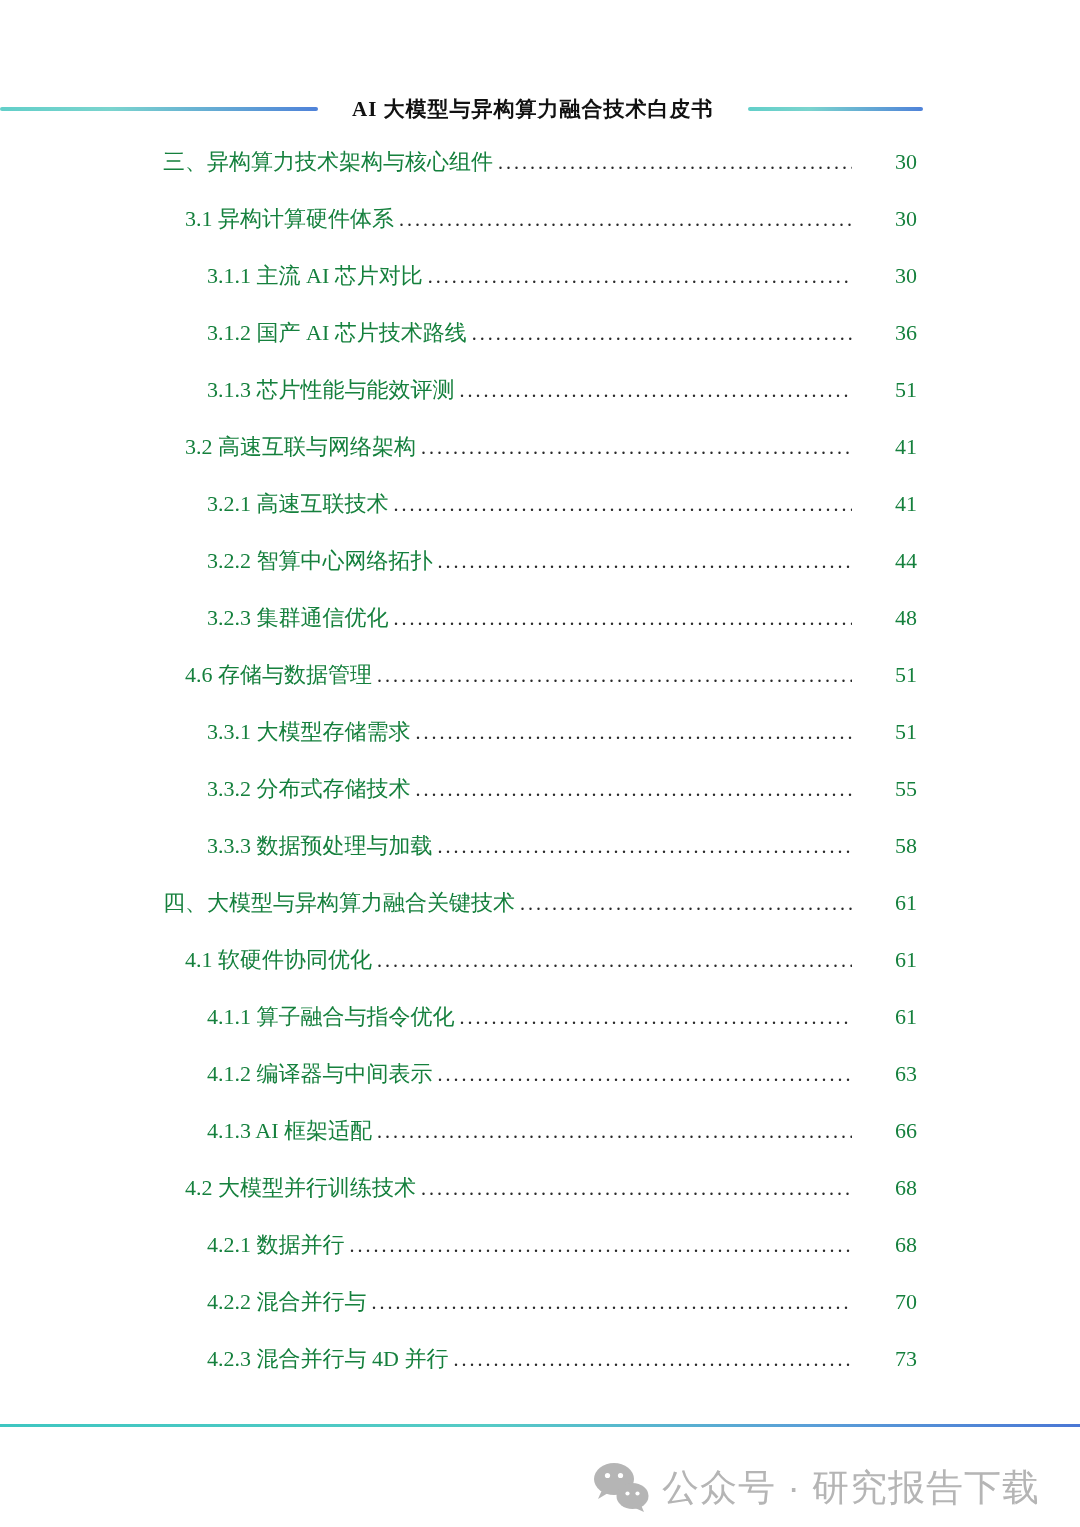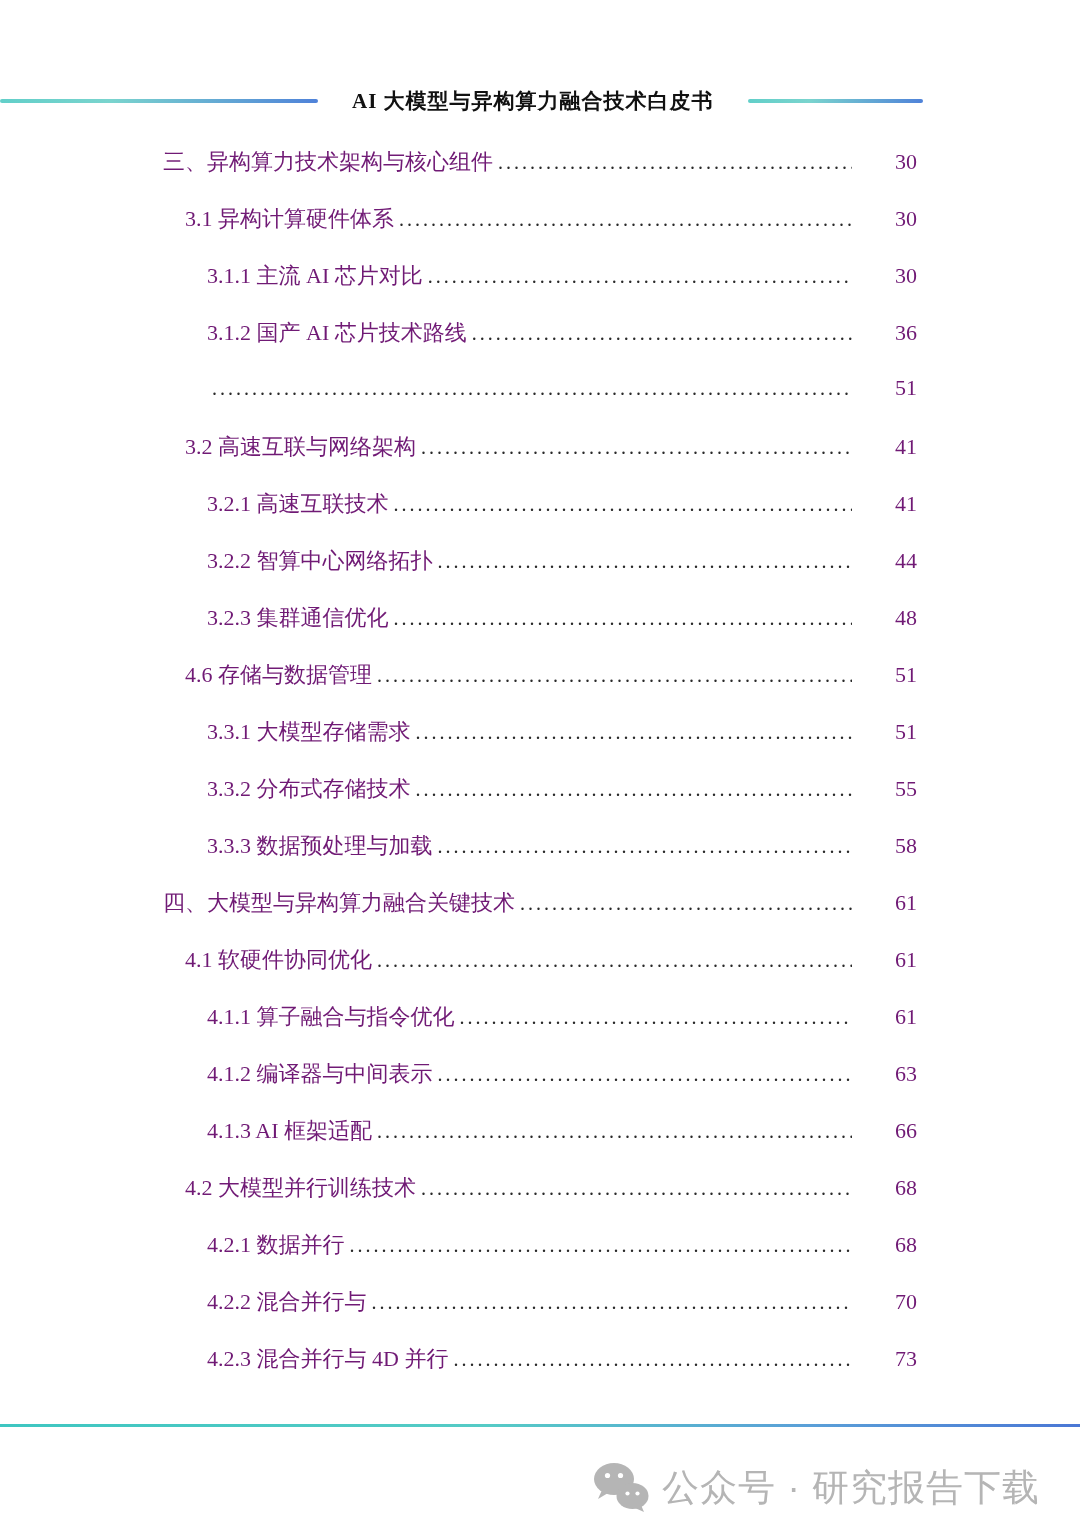--- a/index.html
+++ b/index.html
@@ -8,21 +8,21 @@
     background: #ffffff;
     font-family: "Liberation Serif", "DejaVu Serif", serif;
     position: relative;
     overflow: hidden;
     color: #1c1c1c;
   }
 
   
   .header {
     position: absolute;
-    top: 85px; left: 0;
+    top: 93px; left: 0;
     width: 923px; height: 32px;
     display: flex;
     align-items: center;
     text-align: right;
   }
   .hrule {
     height: 4px;
     border-radius: 2px;
     background: linear-gradient(90deg, #62CFC9 0%, #7AD4CE 35%, #4F82D9 100%);
   }
@@ -43,21 +43,21 @@
     top: 130px;
     left: 163px;
     width: 754px;
   }
   .toc-row {
     display: flex;
     align-items: baseline;
     height: 57px;
     padding-top: 17px;
     font-size: 22px;
-    color: #701a75;
+    color: #15803d;
     cursor: pointer;
   }
   .toc-row.lv2 { padding-left: 22px; }
   .toc-row.lv3 { padding-left: 44px; }
   .toc-label { white-space: nowrap; }
   .toc-dots {
     flex: 1;
     overflow: hidden;
     white-space: nowrap;
     margin: 0 5px 0 5px;
@@ -121,20 +121,21 @@
     <span class="toc-label">3.1.1 主流 AI 芯片对比</span>
     <span class="toc-dots"></span>
     <span class="toc-page">30</span>
   </div>
     <div class="toc-row lv3">
     <span class="toc-label">3.1.2 国产 AI 芯片技术路线</span>
     <span class="toc-dots"></span>
     <span class="toc-page">36</span>
   </div>
     <div class="toc-row lv3">
+    <span class="toc-label">3.1.3 芯片性能与能效评测</span>
     <span class="toc-dots"></span>
     <span class="toc-page">51</span>
   </div>
     <div class="toc-row lv2">
     <span class="toc-label">3.2 高速互联与网络架构</span>
     <span class="toc-dots"></span>
     <span class="toc-page">41</span>
   </div>
     <div class="toc-row lv3">
     <span class="toc-label">3.2.1 高速互联技术</span>

